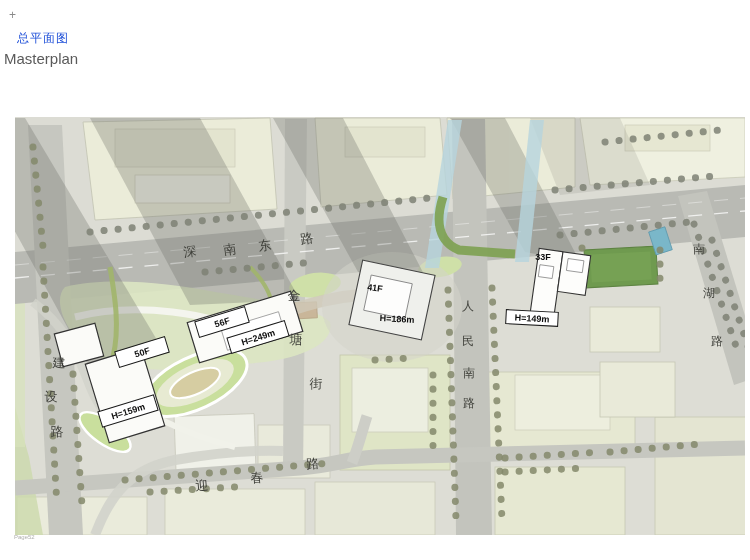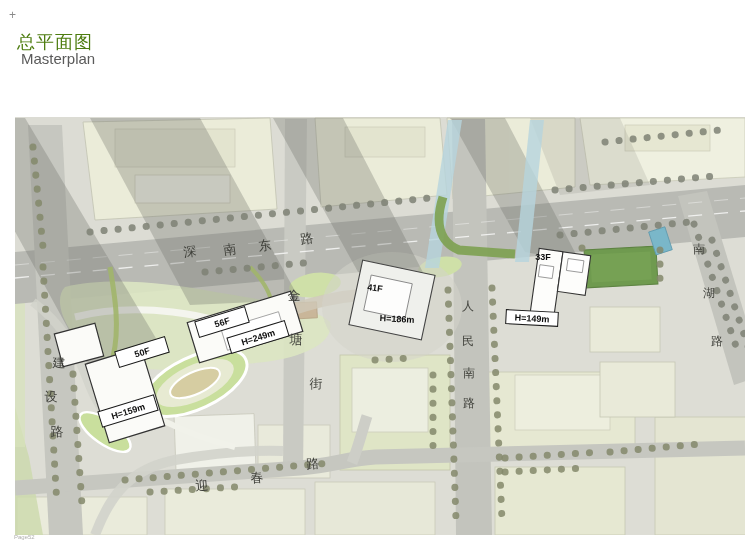--- a/index.html
+++ b/index.html
@@ -1,20 +1,20 @@
 <!DOCTYPE html>
 <html><head>
 <meta charset="utf-8">
 <style>
   html,body{margin:0;padding:0;background:#ffffff;}
   #stage{position:relative;width:750px;height:560px;background:#ffffff;overflow:hidden;
          font-family:"Liberation Sans",sans-serif;}
   .plus-mark{position:absolute;left:9px;top:8px;font-size:12px;color:#8a8a8a;}
-  .title-zh{position:absolute;left:17px;top:30px;font-size:18px;color:#4d7c0f;letter-spacing:1px;}
-  .title-en{position:absolute;left:21px;top:50px;font-size:15px;color:#5a5a5a;}
+  .title-zh{position:absolute;left:17px;top:30px;font-size:12px;color:#1d4ed8;letter-spacing:1px;}
+  .title-en{position:absolute;left:4px;top:50px;font-size:15px;color:#5a5a5a;}
   .page-num{position:absolute;left:14px;top:534px;font-size:6px;color:#b0b0ae;}
   #plan{position:absolute;left:15px;top:117px;}
   .rdchar{font-size:13px;fill:#3e3f39;text-anchor:middle;font-family:"Liberation Sans",sans-serif;}
   .rdchar-sm{font-size:12px;fill:#44453f;text-anchor:middle;font-family:"Liberation Sans",sans-serif;}
   .blabel{font-weight:bold;font-size:9px;fill:#0d0d0d;text-anchor:middle;font-family:"Liberation Sans",sans-serif;}
   .lblbox{fill:#ffffff;stroke:#1a1a1a;stroke-width:1;}
   .trees{fill:none;stroke-linecap:round;stroke-dasharray:0.1 14;stroke-width:7;opacity:.85;}
   .trees-olive{stroke:#84886b;}
   .trees-gray{stroke:#7e8174;}
   .ctx{fill:#ebecd9;stroke:#c2c3b1;stroke-width:.8;}

